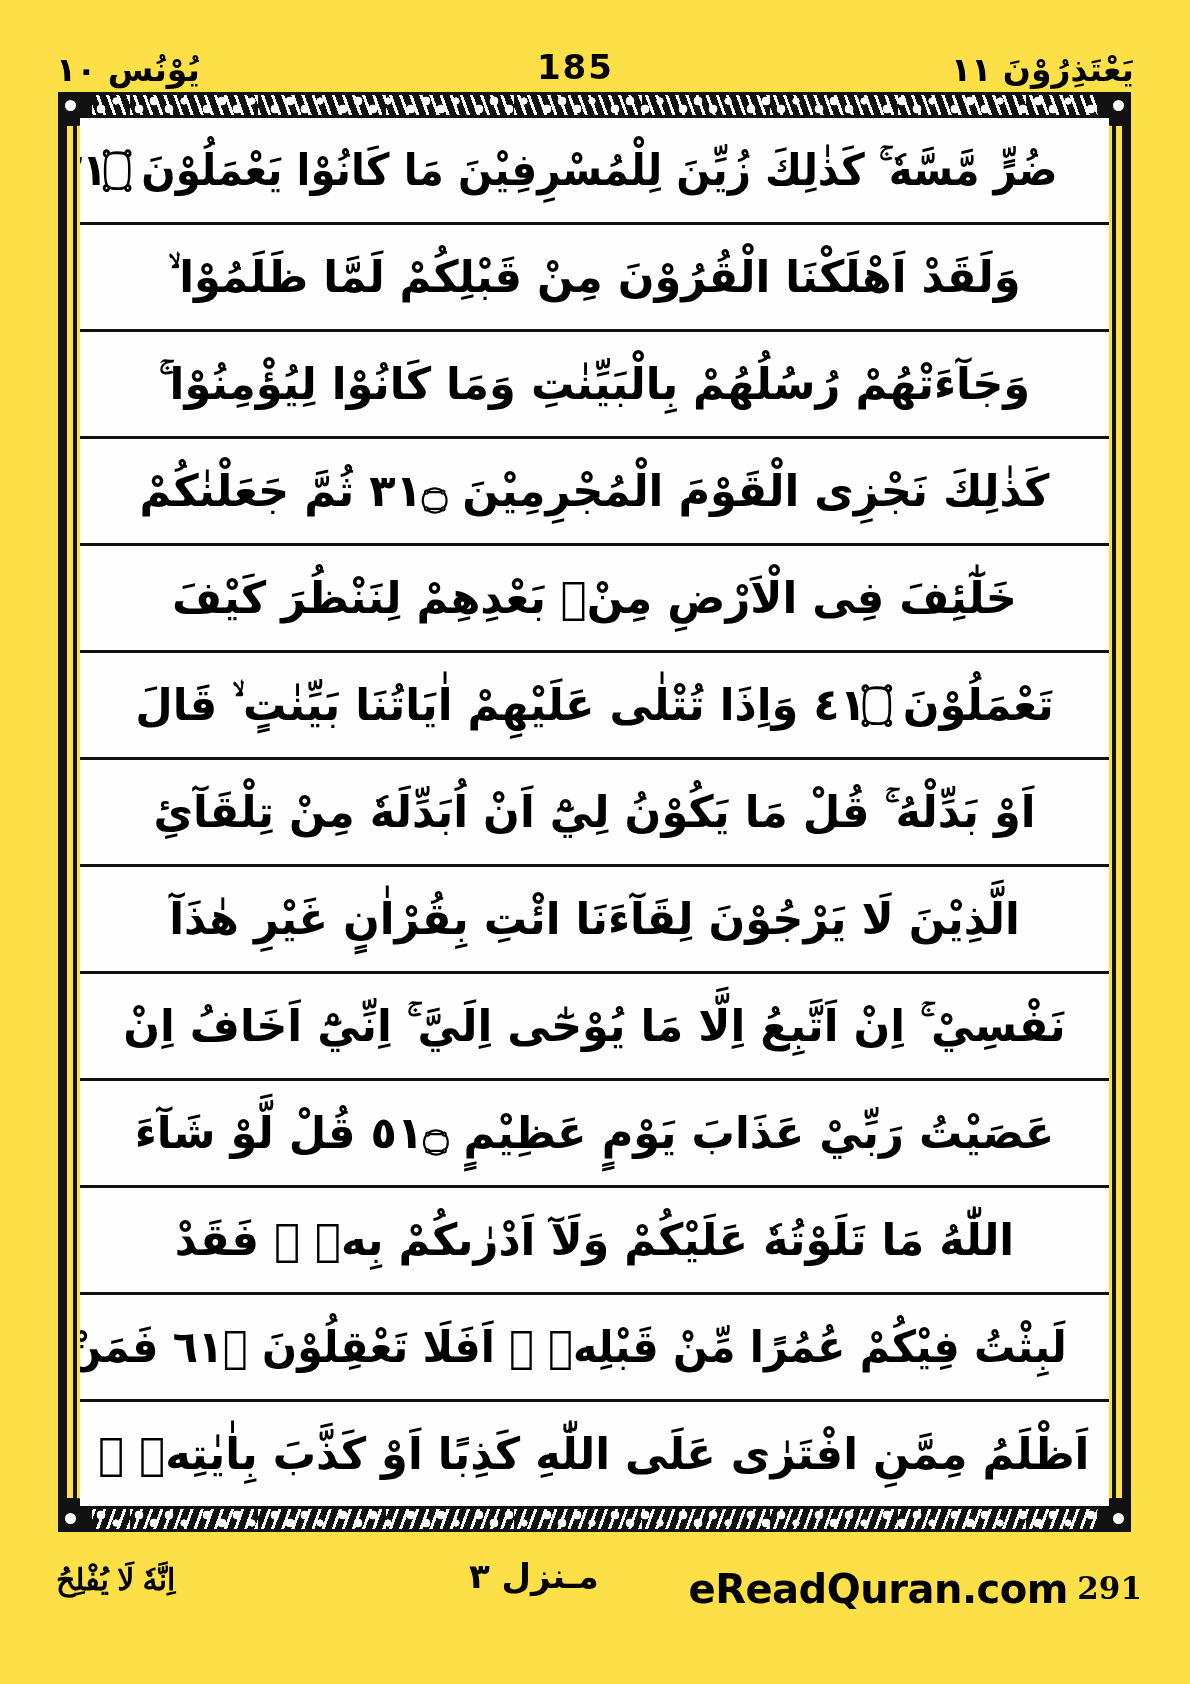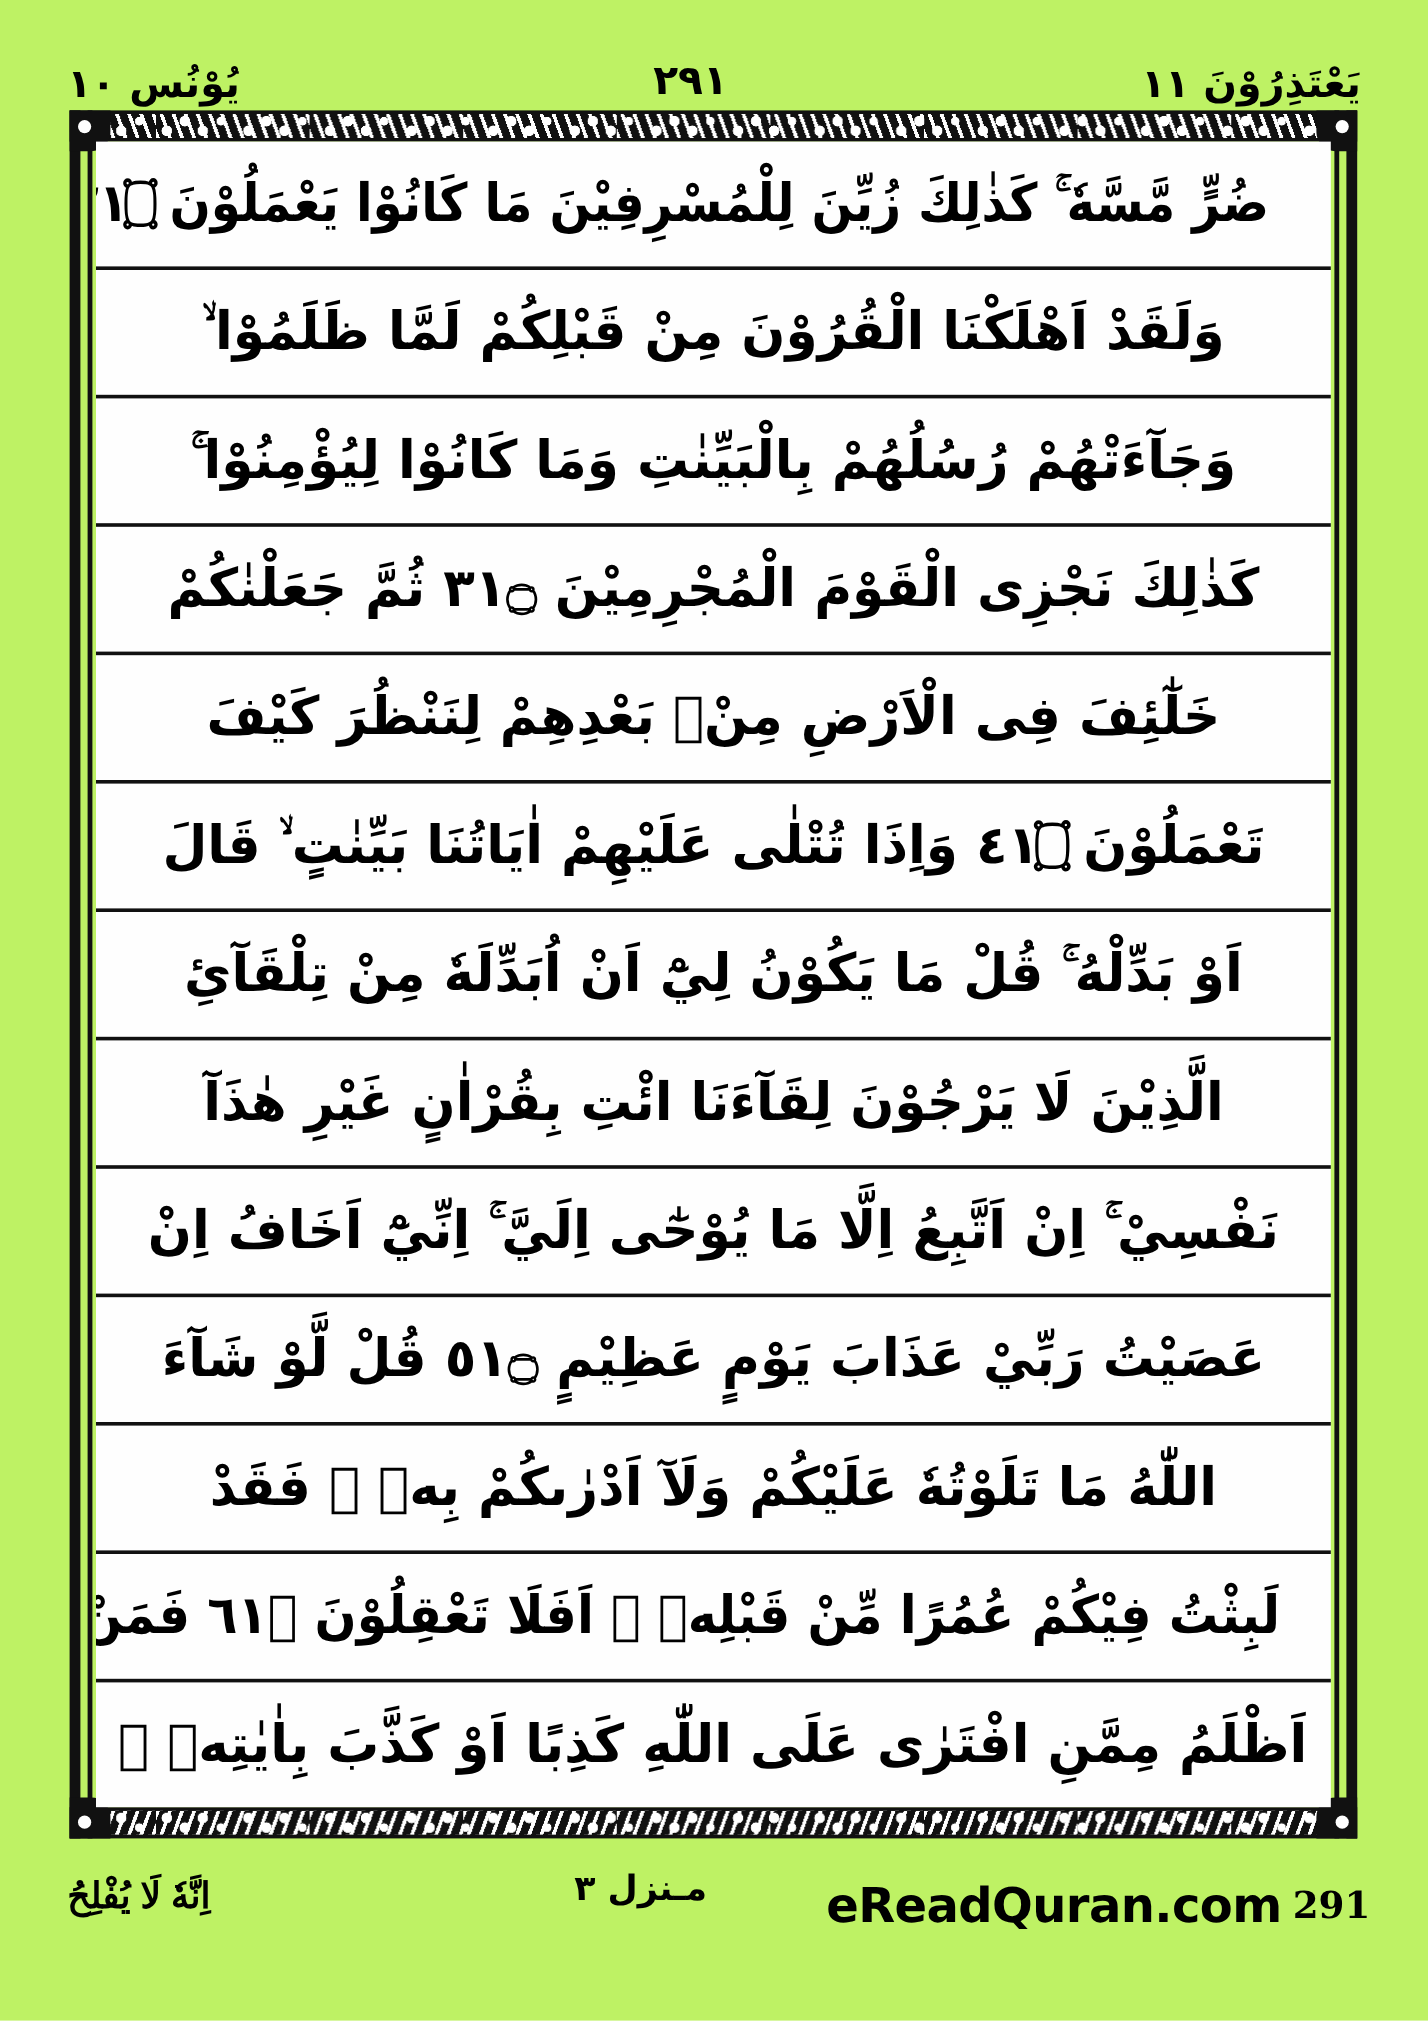--- a/index.html
+++ b/index.html
@@ -12,21 +12,21 @@
     height: 1684px;
     font-family: "DejaVu Sans", sans-serif;
     color: #000000;
     overflow: hidden;
     position: relative;
   }
 
   .page {
     position: absolute;
     inset: 0;
-    background: #bef264;
+    background: #fde047;
     padding-left: 17px;
   }
 
   
   .header {
     position: absolute;
     top: 26px;
     left: 56px;
     right: 56px;
     height: 62px;
@@ -211,21 +211,21 @@
     font-weight: 700;
     white-space: nowrap;
   }
   .f-manzil {
     position: absolute;
     left: 44%;
     top: 8px;
     transform: translateX(-50%);
     direction: rtl;
     font-family: "DejaVu Sans", "Liberation Sans", sans-serif;
-    font-size: 29px;
+    font-size: 34px;
     font-weight: 700;
     white-space: nowrap;
   }
   .f-brand {
     position: absolute;
     right: 74px;
     top: 18px;
     font-family: "DejaVu Sans", "Liberation Sans", sans-serif;
     font-size: 40px;
     font-weight: 700;
@@ -241,21 +241,21 @@
     font-weight: 700;
   }
 </style>
 </head>
 <body>
 
 <div class="page">
 
   <div class="header">
     <div class="hdr-side hdr-left">يُوْنُس ١٠</div>
-    <div class="hdr-center">٢٩١</div>
+    <div class="hdr-center">185</div>
     <div class="hdr-side hdr-right">يَعْتَذِرُوْنَ ١١</div>
   </div>
 
   <div class="frame">
 
     <div class="band top">
       <div class="band-motif"></div>
     </div>
     <div class="band bottom">
       <div class="band-motif"></div>

